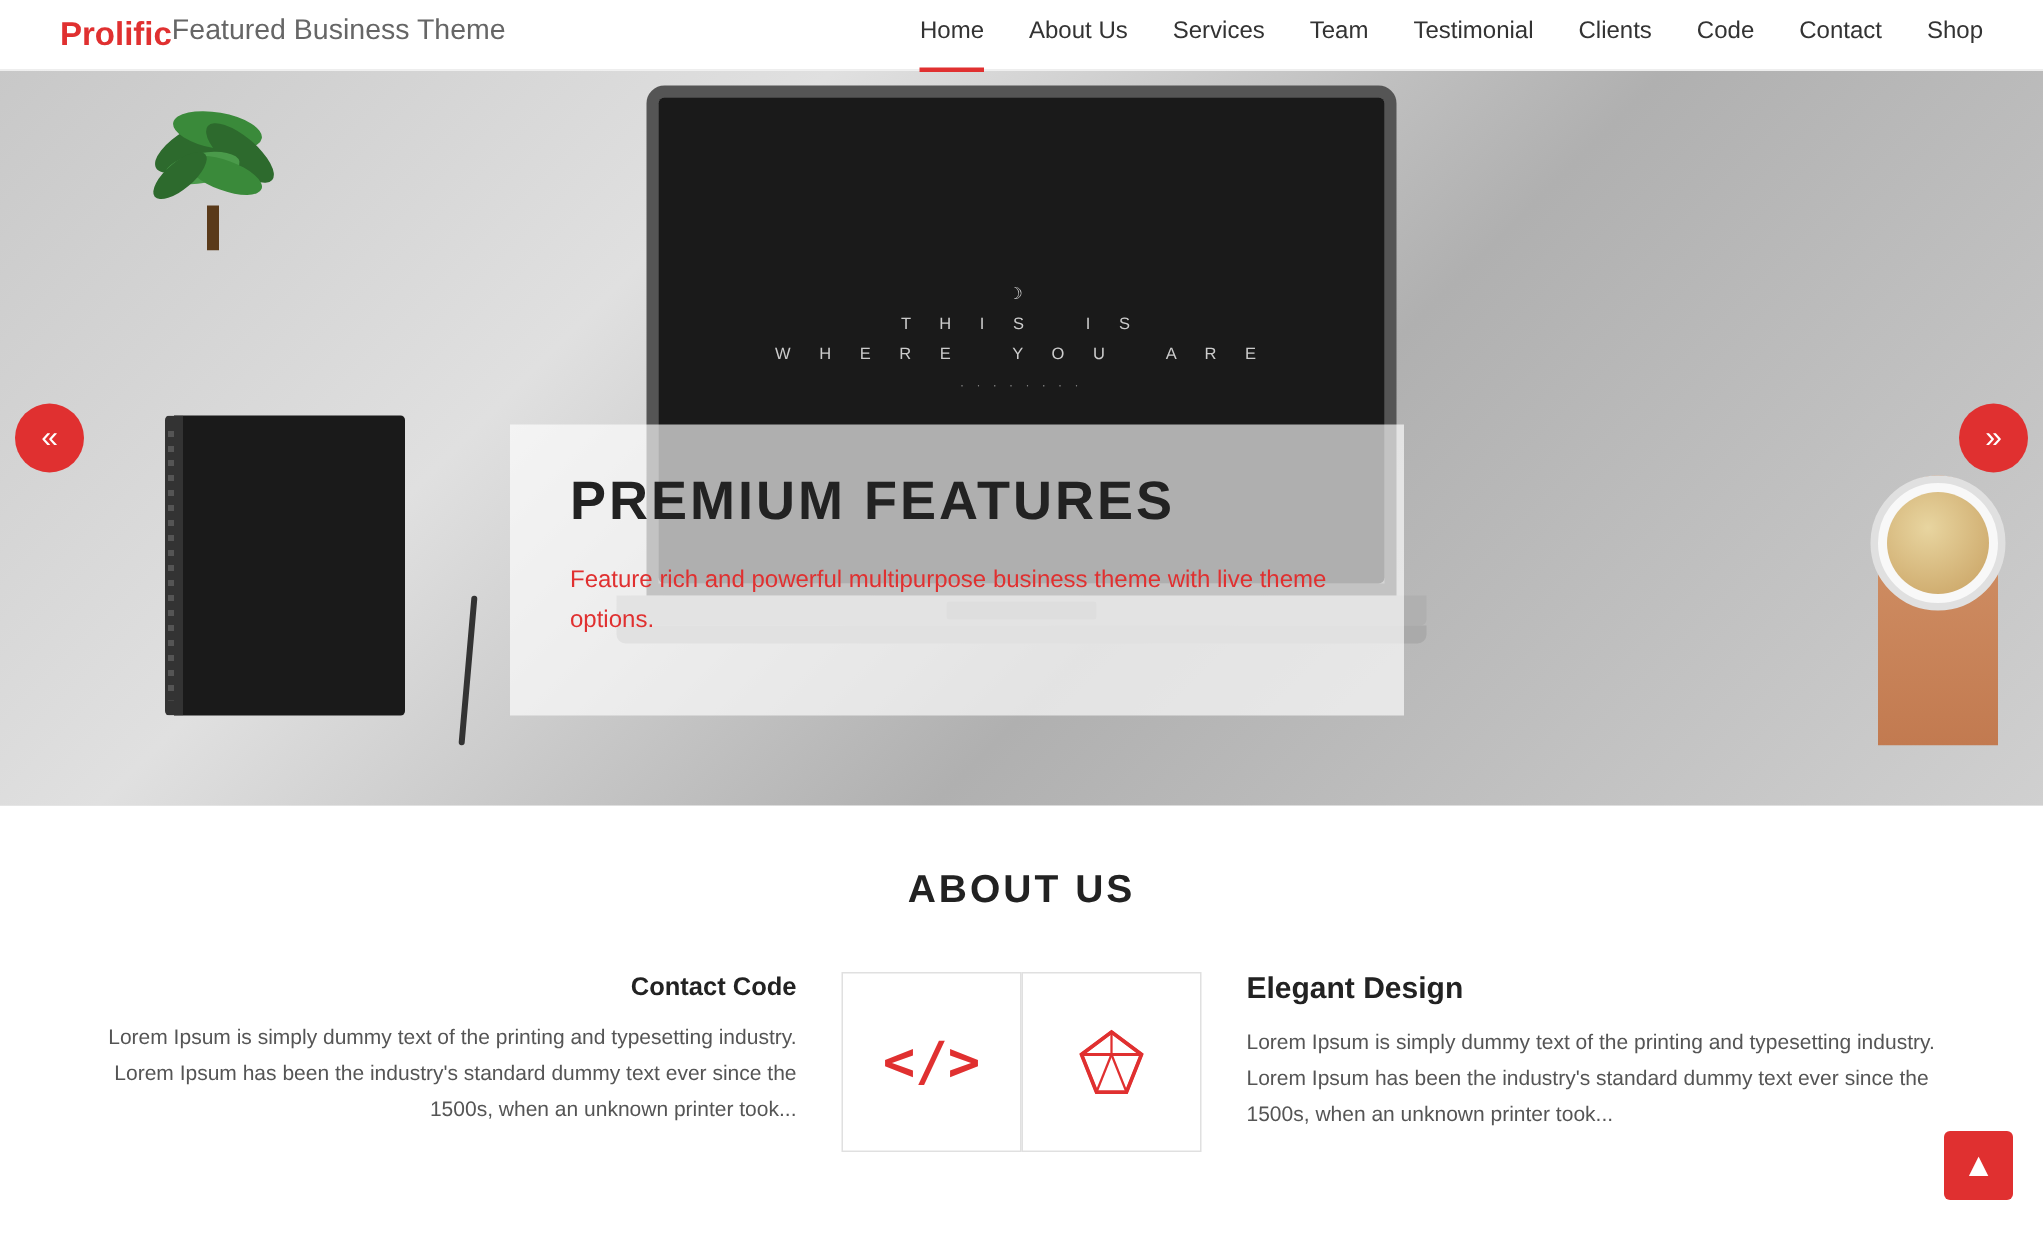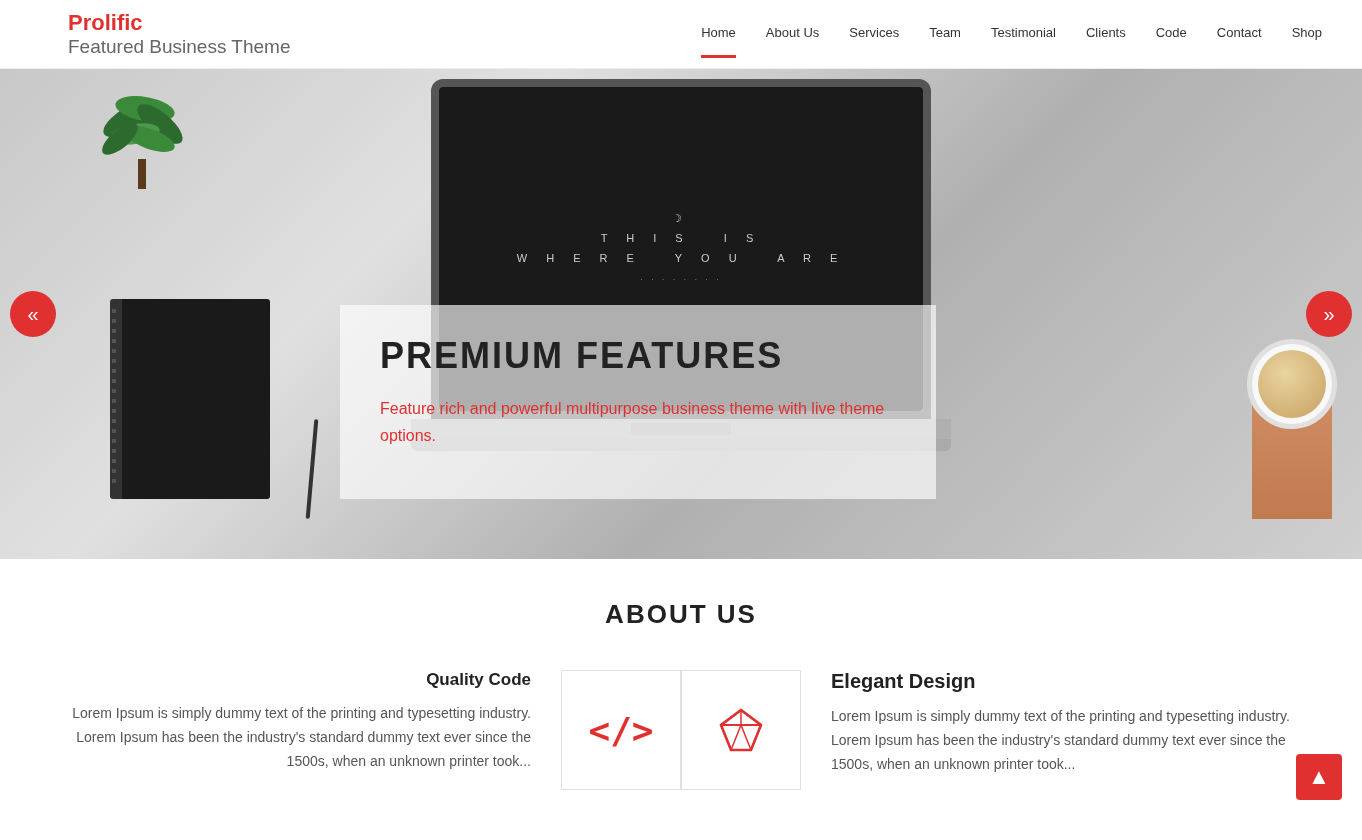--- a/index.html
+++ b/index.html
@@ -9,27 +9,27 @@
     .header {
       display: flex;
       align-items: center;
       justify-content: space-between;
       padding: 10px 40px;
       background: #fff;
       border-bottom: 1px solid #eee;
       position: relative;
       z-index: 10;
     }
-    .logo-area { display: flex; flex-direction: column; margin-left: 28px; }
+    .logo-area { display: flex; flex-direction: row; }
     .logo-title { color: #e03030; font-size: 22px; font-weight: bold; }
     .logo-subtitle { color: #666; font-size: 19px; }
     .nav { display: flex; align-items: center; gap: 30px; }
     .nav-item {
       color: #333;
-      font-size: 13px;
+      font-size: 16px;
       text-decoration: none;
       cursor: pointer;
       padding-bottom: 4px;
       position: relative;
     }
     .nav-item.active { color: #333; }
     .nav-item.active::after {
       content: '';
       position: absolute;
       bottom: -14px;
@@ -338,21 +338,21 @@
 
   <button class="slide-next">»</button>
 </div>
 
 <div class="about-section">
   <h2 class="section-title">ABOUT US</h2>
 
   <div class="about-grid">
 
     <div class="about-left">
-      <div class="feature-title">Quality Code</div>
+      <div class="feature-title">Contact Code</div>
       <div class="feature-desc">Lorem Ipsum is simply dummy text of the printing and typesetting industry. Lorem Ipsum has been the industry's standard dummy text ever since the 1500s, when an unknown printer took...</div>
     </div>
 
     <div class="icons-row">
 
       <div class="about-icon-box">
         <span style="font-size:36px; color:#e03030; font-family:monospace; font-weight:bold;">&lt;/&gt;</span>
       </div>
 
       <div class="about-icon-box">

